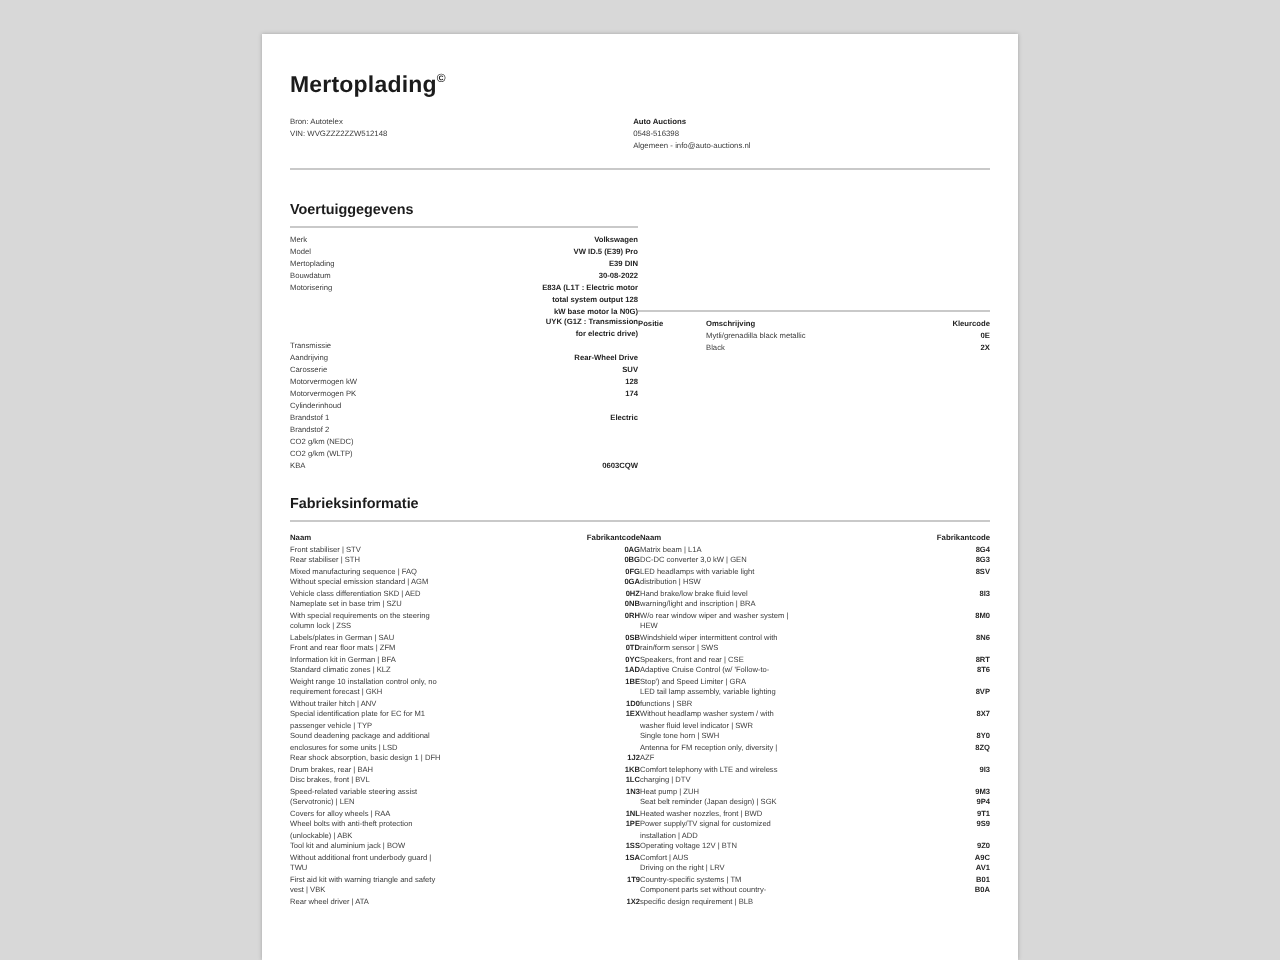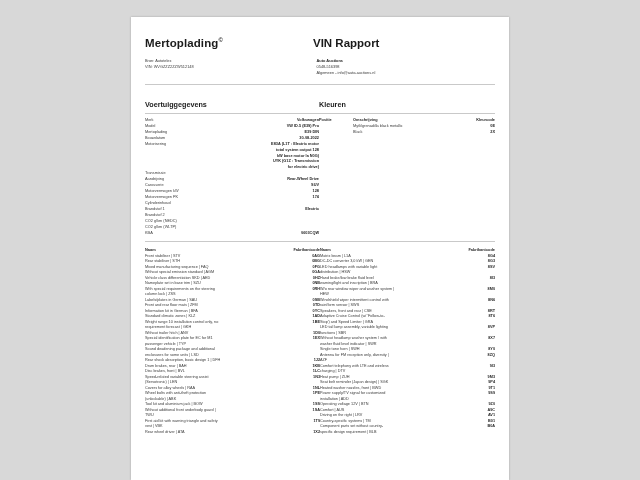--- a/index.html
+++ b/index.html
@@ -77,20 +77,21 @@
   .sect-title {
     font-size: 7.2px;
     font-weight: bold;
     color: #1b1b1b;
     margin-top: 9px;
   }
   .cols {
     display: flex;
     justify-content: space-between;
     margin-top: 6px;
+    align-items: center;
   }
   .col-a { width: 176px; }
   .col-b { width: 178px; }
   
   .spec {
     display: flex;
     font-size: 3.85px;
     color: #3b3b3b;
     line-height: 1.5;
     min-height: 6px;
@@ -143,21 +144,20 @@
 </style>
 </head>
 <body>
 
 <div id="page">
   <div class="sheet">
     <div class="inner">
 
       <div class="hdr">
         <div class="brand"><span>Mertoplading</span><sup>©</sup></div>
-        <div class="doctitle">VIN Rapport</div>
       </div>
 
       <div class="hdrsub">
         <div class="col-left">
           <div class="tiny">Bron: Autotelex</div>
           <div class="tiny">VIN: WVGZZZ2ZZW512148</div>
         </div>
         <div class="col-right">
           <div class="tiny b">Auto Auctions</div>
           <div class="tiny">0548-516398</div>
@@ -238,21 +238,20 @@
                 <div class="v"></div>
               </div>
             <div class="spec">
                 <div class="k">KBA</div>
                 <div class="v">0603CQW</div>
               </div>
           </div>
         </div>
 
         <div class="col-b">
-          <div class="sect-title">Kleuren</div>
           <div class="rule" style="margin-top:4px;"></div>
           <div class="ktable" style="margin-top:4px;">
             <div class="krow head">
               <div class="kc1">Positie</div>
               <div class="kc2">Omschrijving</div>
               <div class="kc3">Kleurcode</div>
             </div>
             <div class="krow body">
               <div class="kc1"></div>
               <div class="kc2 kdesc2">Mytli/grenadilla black metallic</div>
@@ -261,20 +260,21 @@
             <div class="krow body">
               <div class="kc1"></div>
               <div class="kc2 kdesc2">Black</div>
               <div class="kcode">2X</div>
             </div>
           </div>
         </div>
 
       </div>
 
+      <div class="fi-title">Fabrieksinformatie</div>
       <div class="rule" style="margin-top:4px;"></div>
 
       <div class="fi-cols">
 
         <div class="fi-col">
           <div class="fi-head">
             <div class="n">Naam</div>
             <div class="c">Fabrikantcode</div>
           </div>
           <div class="fi-row">

